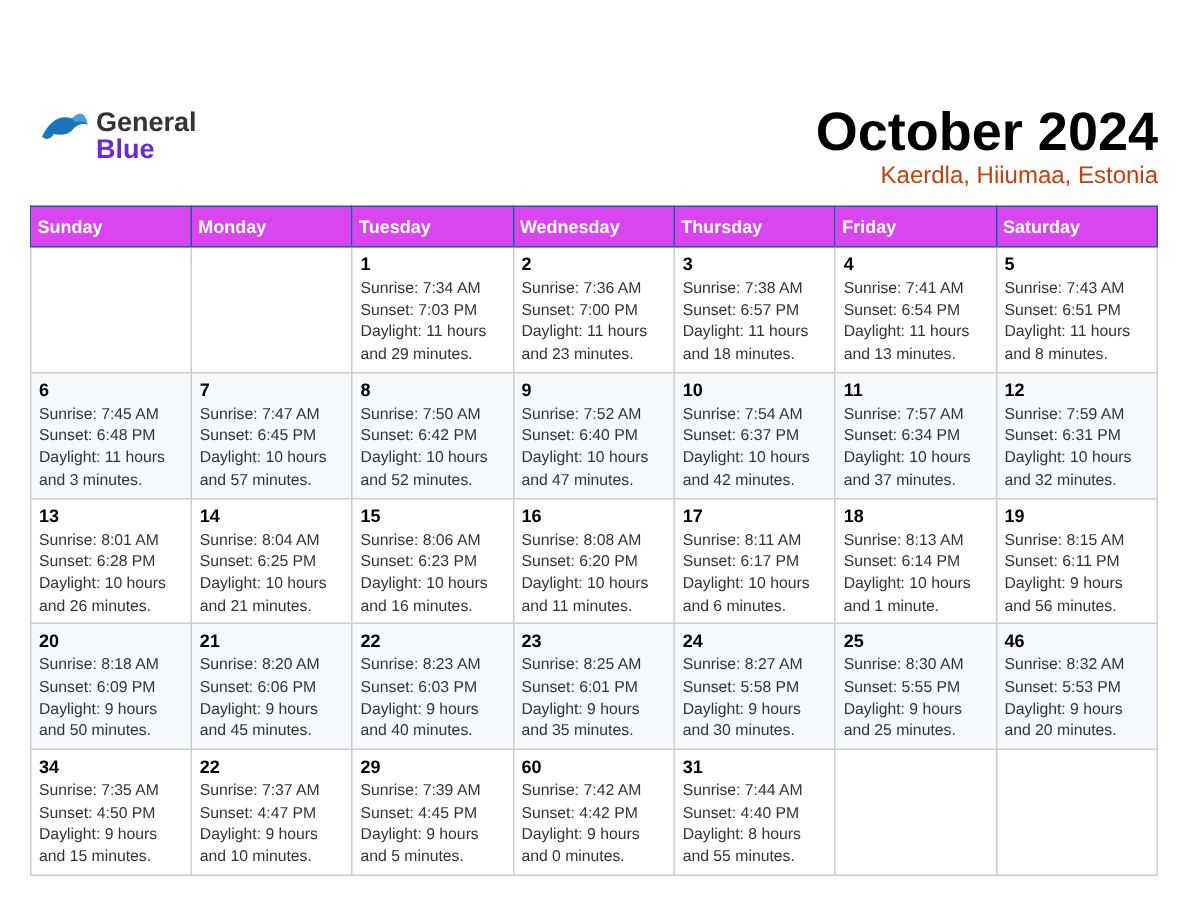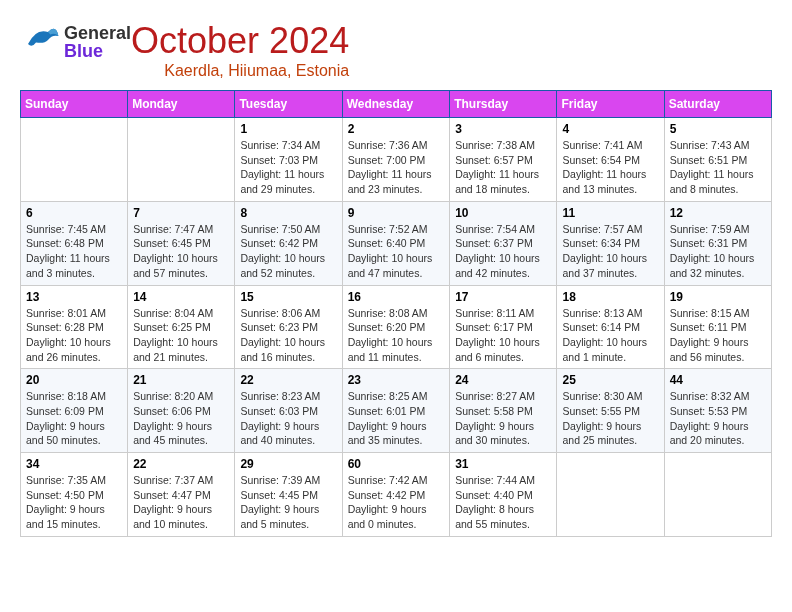--- a/index.html
+++ b/index.html
@@ -5,30 +5,32 @@
     * { box-sizing: border-box; margin: 0; padding: 0; }
     body {
       font-family: Arial, sans-serif;
       background: #fff;
       width: 792px;
       min-height: 612px;
       padding: 20px;
     }
     .header {
       display: flex;
+      justify-content: space-between;
       align-items: flex-start;
       margin-bottom: 10px;
+      margin-top: 47px;
     }
     .title-area {
       text-align: right;
     }
     .month-title {
       font-size: 36px;
-      font-weight: normal;
-      color: #b91c1c;
+      font-weight: bold;
+      color: #000000;
     }
     .location {
       font-size: 16px;
       color: #c2410c;
     }
     .calendar {
       width: 100%;
       border-collapse: collapse;
       font-size: 11px;
     }
@@ -229,21 +231,21 @@
         </td>
         <td>
           <span class="day-num">24</span>
           <div class="day-info">Sunrise: 8:27 AM<br>Sunset: 5:58 PM<br>Daylight: 9 hours and 30 minutes.</div>
         </td>
         <td>
           <span class="day-num">25</span>
           <div class="day-info">Sunrise: 8:30 AM<br>Sunset: 5:55 PM<br>Daylight: 9 hours and 25 minutes.</div>
         </td>
         <td>
-          <span class="day-num">44</span>
+          <span class="day-num">46</span>
           <div class="day-info">Sunrise: 8:32 AM<br>Sunset: 5:53 PM<br>Daylight: 9 hours and 20 minutes.</div>
         </td>
       </tr>
       <tr>
         <td>
           <span class="day-num">34</span>
           <div class="day-info">Sunrise: 7:35 AM<br>Sunset: 4:50 PM<br>Daylight: 9 hours and 15 minutes.</div>
         </td>
         <td>
           <span class="day-num">22</span>

